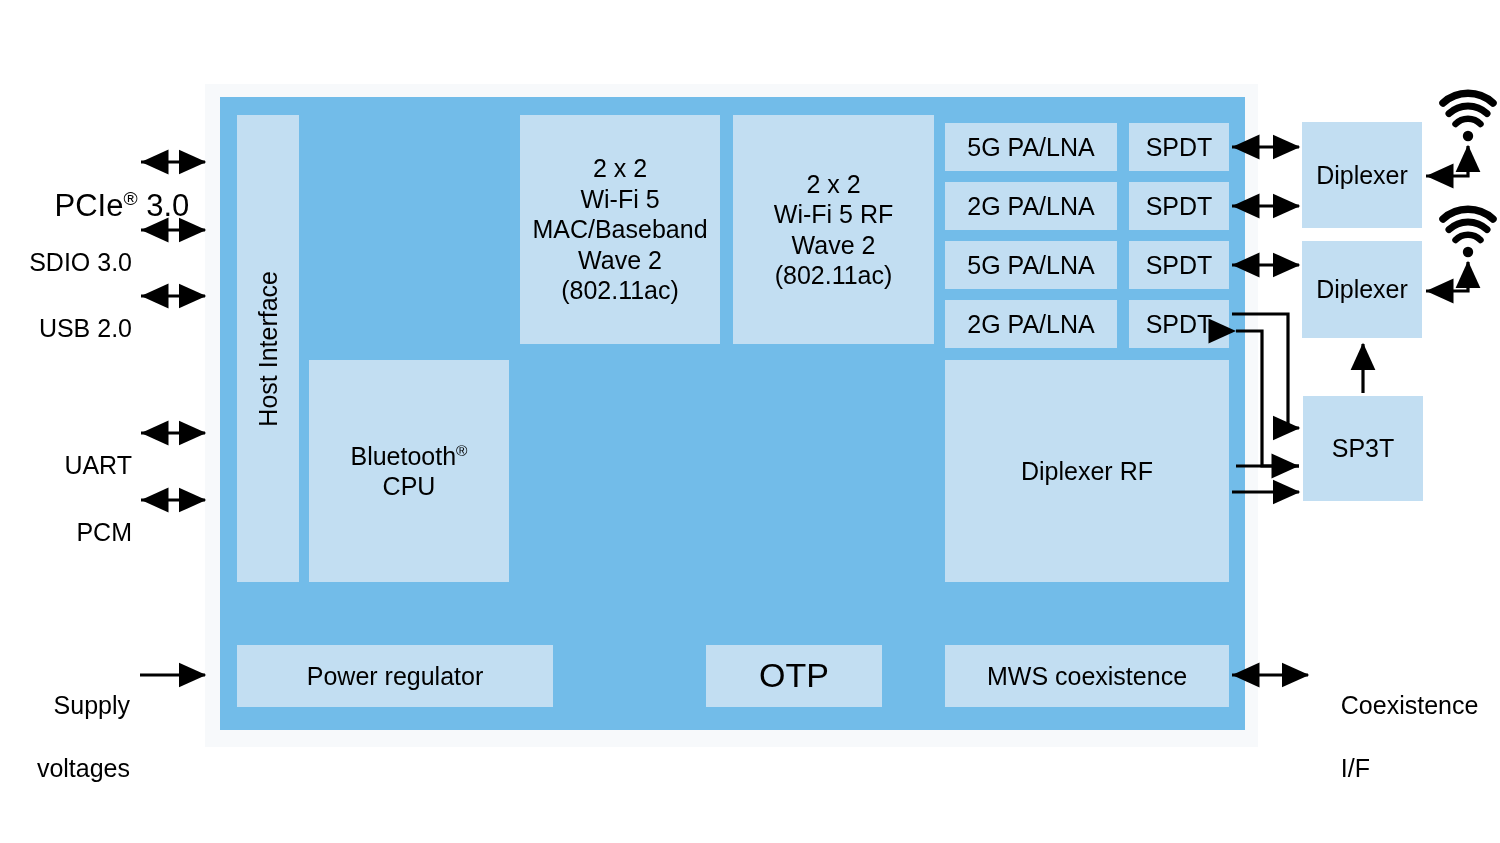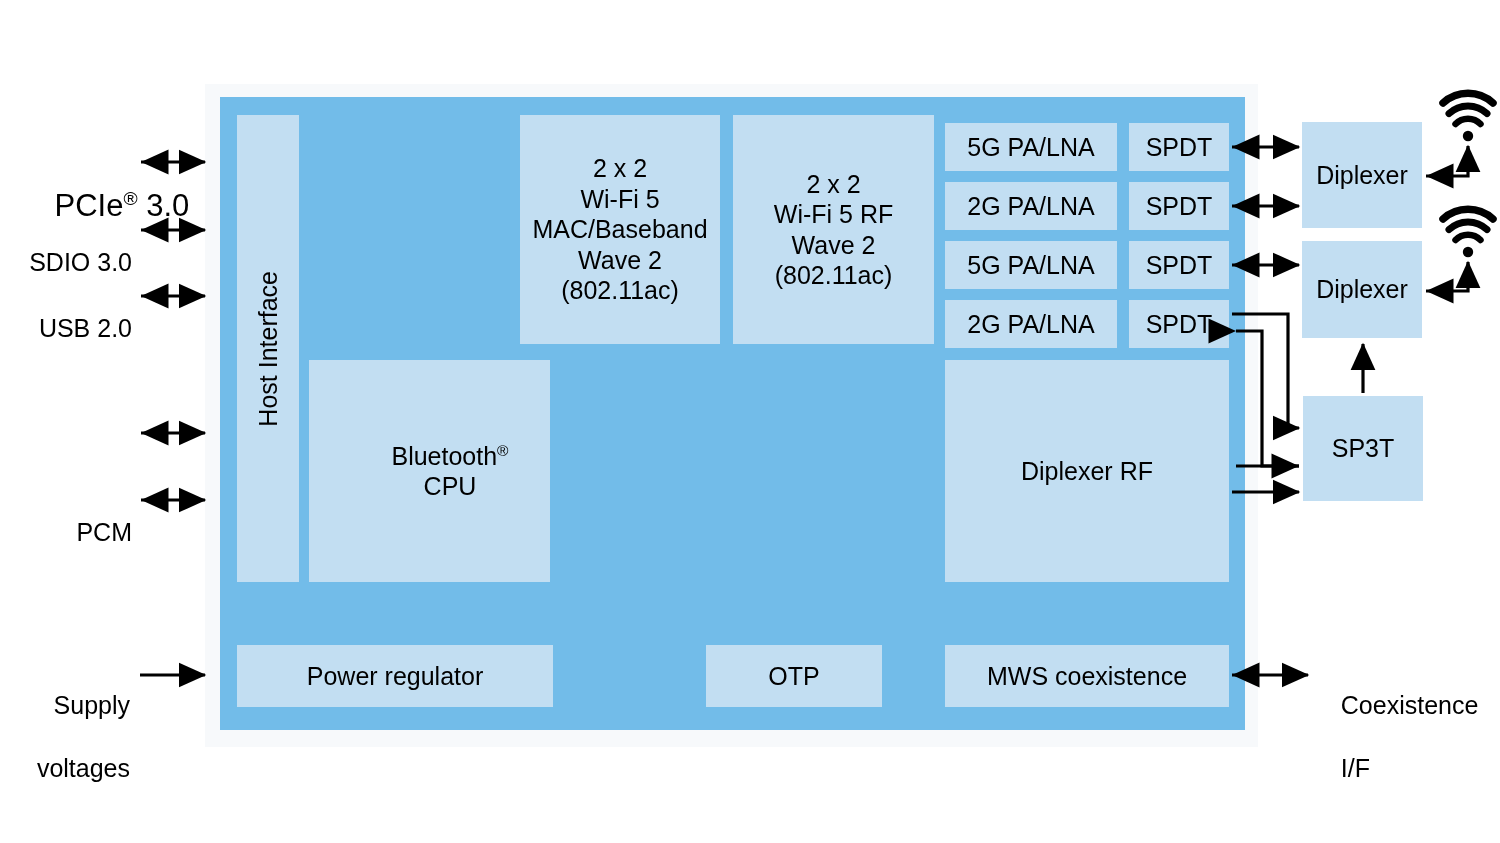--- a/index.html
+++ b/index.html
@@ -67,34 +67,34 @@
   <div class="blk" style="left:1129px;top:182px;width:100px;height:48px;font-size:25px;">
     <span>SPDT</span>
   </div>
   <div class="blk" style="left:1129px;top:241px;width:100px;height:48px;font-size:25px;">
     <span>SPDT</span>
   </div>
   <div class="blk" style="left:1129px;top:300px;width:100px;height:48px;font-size:25px;">
     <span>SPDT</span>
   </div>
 
-  <div class="blk" style="left:309px;top:360px;width:200px;height:222px;font-size:25px;padding-left:41px;">
+  <div class="blk" style="left:309px;top:360px;width:200px;height:222px;font-size:25px;">
     <span>Bluetooth<sup>®</sup><br>CPU</span>
   </div>
 
 
   <div class="blk" style="left:945px;top:360px;width:284px;height:222px;font-size:25px;">
     <span>Diplexer RF</span>
   </div>
 
   <div class="blk" style="left:237px;top:645px;width:316px;height:62px;font-size:25px;">
     <span>Power regulator</span>
   </div>
 
-  <div class="blk" style="left:706px;top:645px;width:176px;height:62px;font-size:25px;">
+  <div class="blk" style="left:706px;top:645px;width:176px;height:62px;font-size:34px;">
     <span>OTP</span>
   </div>
 
   <div class="blk" style="left:945px;top:645px;width:284px;height:62px;font-size:25px;">
     <span>MWS coexistence</span>
   </div>
 
   <div class="ext" style="left:1302px;top:122px;width:120px;height:106px;font-size:25px;">
     <span>Diplexer</span>
   </div>
@@ -106,20 +106,23 @@
   </div>
 
   <div class="lbl r" style="left:0px;top:148px;width:132px;font-size:31px;margin-left:20px;">
     <span>PCIe<sup>®</sup> 3.0</span>
   </div>
   <div class="lbl r" style="left:0px;top:216px;width:132px;font-size:25px;">
     <span>SDIO 3.0</span>
   </div>
   <div class="lbl r" style="left:0px;top:282px;width:132px;font-size:25px;">
     <span>USB 2.0</span>
+  </div>
+  <div class="lbl r" style="left:0px;top:419px;width:132px;font-size:25px;">
+    <span>UART</span>
   </div>
   <div class="lbl r" style="left:0px;top:659px;width:130px;font-size:25px;">
     <span>Supply</span><br>
     <span>voltages</span>
   </div>
 
   <div class="lbl r" style="left:0px;top:486px;width:132px;font-size:25px;">
     <span>PCM</span>
   </div>
 

